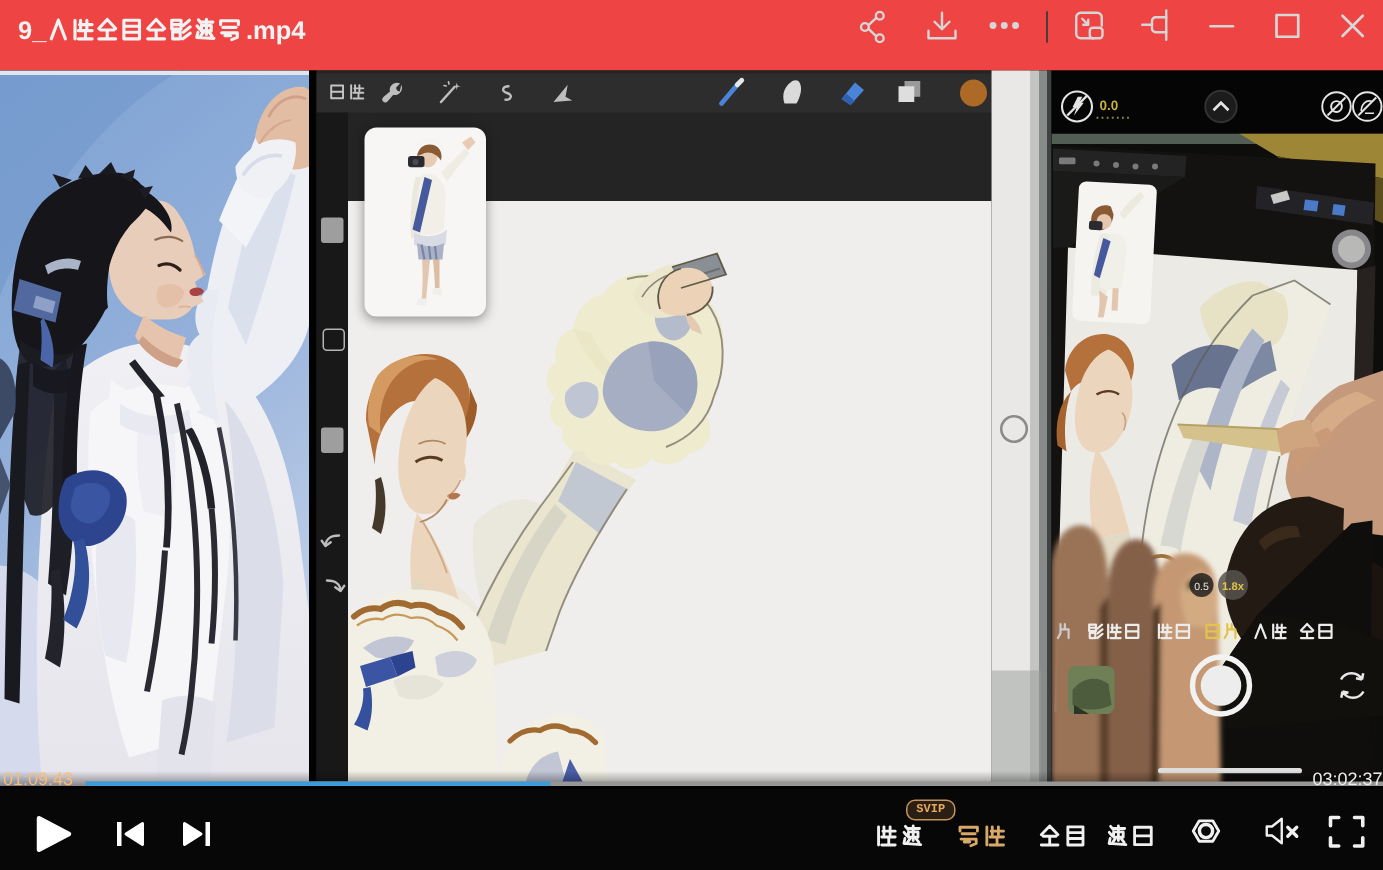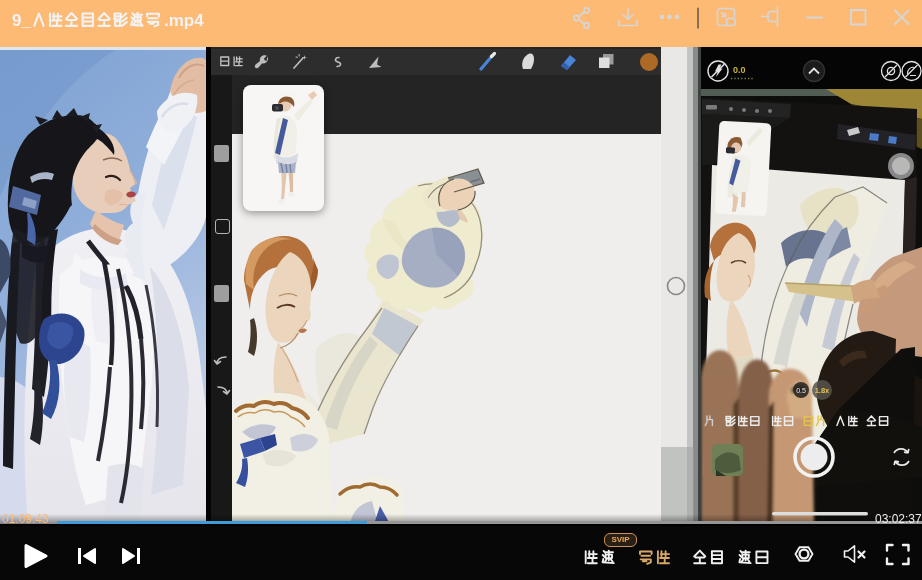--- a/index.html
+++ b/index.html
@@ -2,21 +2,21 @@
 <html><head>
 <meta charset="utf-8">
 <style>
   html,body{margin:0;padding:0;background:#000;}
   body{width:922px;height:580px;position:relative;overflow:hidden;font-family:"Liberation Sans",sans-serif;}
   .abs{position:absolute;}
 </style>
 </head>
 <body>
 
-<div class="abs" style="left:0;top:0;width:922px;height:47px;background:#fdba74;">
+<div class="abs" style="left:0;top:0;width:922px;height:47px;background:#ef4444;">
   <svg class="abs" style="left:12px;top:0;" width="215" height="36" viewBox="0 0 215 36">
       <text x="0" y="26" font-size="17" font-weight="bold" fill="#f2f2f2" font-family="Liberation Sans,sans-serif">9_</text>
       <path d="M26.9 13.5 L22.2 25.9 M26.9 13.5 L31.6 25.9" stroke="#f2f2f2" stroke-width="2.1" fill="none" stroke-linecap="round"></path>
       <path d="M38.0 13.5 L38.0 25.9 M41.7 13.5 L41.7 19.0 M41.0 16.4 L49.4 16.4 M45.9 13.5 L45.9 19.0 M40.2 20.4 L49.4 20.4 M45.0 20.4 L45.0 25.9 M40.2 25.9 L49.4 25.9" stroke="#f2f2f2" stroke-width="2.1" fill="none" stroke-linecap="round"></path>
       <path d="M59.5 13.0 L53.9 19.0 M59.5 13.0 L65.1 19.0 M55.1 20.0 L63.9 20.0 M59.5 20.0 L59.5 25.9 M53.9 25.9 L65.1 25.9" stroke="#f2f2f2" stroke-width="2.1" fill="none" stroke-linecap="round"></path>
       <path d="M70.6 13.5 L81.0 13.5 M70.6 13.5 L70.6 25.9 M81.0 13.5 L81.0 25.9 M70.6 17.5 L81.0 17.5 M70.6 21.5 L81.0 21.5 M70.6 25.9 L81.0 25.9" stroke="#f2f2f2" stroke-width="2.1" fill="none" stroke-linecap="round"></path>
       <path d="M92.1 13.0 L86.5 19.0 M92.1 13.0 L97.7 19.0 M87.7 20.0 L96.5 20.0 M92.1 20.0 L92.1 25.9 M86.5 25.9 L97.7 25.9" stroke="#f2f2f2" stroke-width="2.1" fill="none" stroke-linecap="round"></path>
       <path d="M102.5 13.5 L108.7 13.5 M102.5 13.5 L102.5 19.4 M108.7 13.5 L108.7 19.4 M102.5 16.4 L108.7 16.4 M102.5 19.4 L108.7 19.4 M103.1 21.2 L108.1 21.2 M103.1 21.2 L103.1 25.9 M108.1 21.2 L108.1 25.9 M103.1 25.9 L108.1 25.9 M114.3 13.5 L110.2 17.0 M114.8 17.9 L110.2 21.5 M114.8 22.1 L109.9 25.9" stroke="#f2f2f2" stroke-width="2.1" fill="none" stroke-linecap="round"></path>
       <path d="M120.3 13.2 L122.0 15.3 M119.4 17.3 L121.1 19.4 M125.6 12.9 L125.6 23.0 M121.7 14.7 L129.9 14.7 M122.3 17.0 L128.8 17.0 M122.3 17.0 L122.3 20.6 M128.8 17.0 L128.8 20.6 M122.3 20.6 L128.8 20.6 M123.5 21.5 L121.7 24.1 M127.4 21.5 L129.4 24.1 M120.0 21.5 L119.2 24.9 M119.2 24.9 L130.6 25.6" stroke="#f2f2f2" stroke-width="2.1" fill="none" stroke-linecap="round"></path>
       <path d="M135.1 13.8 L146.9 13.8 M135.1 13.8 L135.1 16.4 M146.9 13.8 L146.9 16.4 M136.6 18.2 L145.4 18.2 M135.8 21.9 L146.2 21.9 M146.2 21.9 L146.2 24.9 M146.2 24.9 L142.5 26.4 M138.0 23.8 L141.7 23.8" stroke="#f2f2f2" stroke-width="2.1" fill="none" stroke-linecap="round"></path>
@@ -474,21 +474,21 @@
 
   <rect x="71" y="465" width="96" height="3.5" rx="1.7" fill="#dedede"></rect>
 </svg>
 
 <div class="abs" style="left:0;top:514px;width:922px;height:12px;background:linear-gradient(180deg,rgba(0,0,0,0),rgba(0,0,0,0.5));"></div>
 <div class="abs" style="left:57px;top:521px;width:865px;height:3px;background:#969696;"></div>
 <div class="abs" style="left:57px;top:521px;width:310px;height:3px;background:#3d9bd8;"></div>
 <div class="abs" style="left:2px;top:512px;color:#fdba74;font-size:12px;">01:09:43</div>
 <div class="abs" style="left:875px;top:512px;color:#ececec;font-size:12px;">03:02:37</div>
 
-<div class="abs" style="left:0;top:526px;width:922px;height:54px;background:#070707;">
+<div class="abs" style="left:0;top:526px;width:922px;height:54px;background:#070707;font-family:Liberation Mono, monospace;">
   <svg class="abs" style="left:24px;top:17px;" width="130" height="26" viewBox="0 0 130 26">
     <path d="M2 2.5 L22 13 L2 23.5 Z" fill="#fff" stroke="#fff" stroke-width="3" stroke-linejoin="round"></path>
     <g fill="#fff">
       <rect x="54" y="5" width="3" height="16"></rect>
       <path d="M71 6 L60 13 L71 20 Z" stroke="#fff" stroke-width="2" stroke-linejoin="round"></path>
       <path d="M99 6 L110 13 L99 20 Z" stroke="#fff" stroke-width="2" stroke-linejoin="round"></path>
       <rect x="113" y="5" width="3" height="16"></rect>
     </g>
   </svg>
   <div class="abs" style="left:583px;top:549px;"></div>

